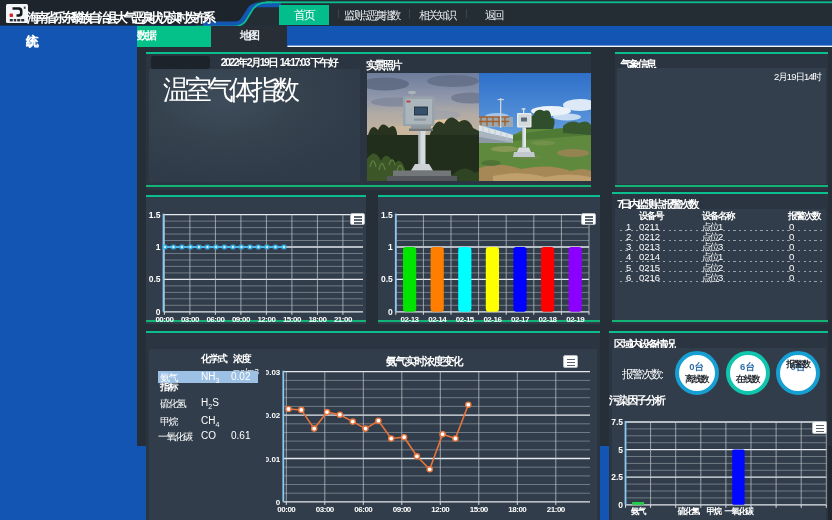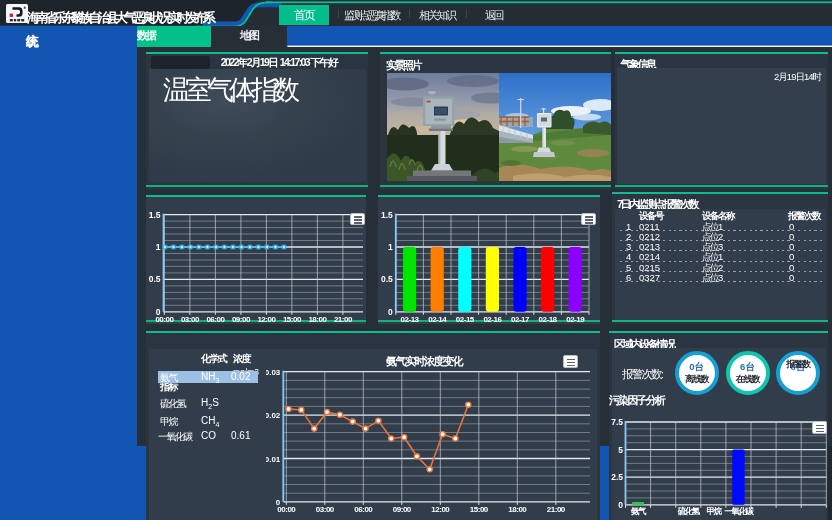--- a/index.html
+++ b/index.html
@@ -49,21 +49,21 @@
 <div class="abs" style="left:26px;top:33px;color:#fff;font-size:12px;font-weight:bold;">统</div>
 <div class="abs" style="left:137px;top:47.3px;width:695px;height:398.7px;background:#262e37;"></div>
 <div class="abs" style="left:828px;top:446px;width:4px;height:74px;background:#20272e;"></div>
 <div class="panel" style="left:146px;top:51.8px;width:222px;height:138.2px;">
 <div class="abs" style="left:5px;top:2.5px;width:59px;height:12.5px;background:#1c232b;border-radius:3px;"></div>
 <div class="abs" style="left:60px;top:2.5px;width:146px;color:#fff;font-size:10.5px;font-weight:bold;letter-spacing:-1.6px;text-align:center;white-space:nowrap;">2022年2月19日&nbsp; 14:17:03 下午好</div>
 <div class="abs" style="left:2.5px;top:15.5px;width:217px;height:113px;background:#2f3b48;background:radial-gradient(ellipse 150px 80px at 35% 28%,#3e4c5b 0%,#36434f 45%,#2f3b48 100%);"></div>
 <div class="abs" style="left:17px;top:18px;color:#fff;font-size:27px;letter-spacing:-5px;white-space:nowrap;">温室气体指数</div>
 <div class="gl" style="bottom:2.5px;"></div>
 </div>
-<div class="panel" style="left:380px;top:51.8px;width:231px;height:138.2px;font-family:Liberation Serif, serif;">
+<div class="panel" style="left:360px;top:51.8px;width:231px;height:138.2px;font-family:Liberation Serif, serif;">
 <div class="abs hdr" style="left:6px;top:4px;">实景照片</div>
 <div class="gl" style="bottom:2.5px;"></div>
 <svg class="abs" style="left:7px;top:19px" width="224" height="108" viewBox="0 0 224 108">
 <defs>
 <linearGradient id="sky1" x1="0" y1="0" x2="0" y2="1">
           <stop offset="0" stop-color="#6e7d9b"></stop>
           <stop offset="0.35" stop-color="#8f97ab"></stop>
           <stop offset="0.6" stop-color="#b3aca4"></stop>
           <stop offset="1" stop-color="#c7b69d"></stop>
         </linearGradient>
@@ -344,21 +344,21 @@
         <span style="position:absolute;left:169px;">0</span>
       </div>
 <div style="position:relative;height:10.3px;background:linear-gradient(transparent 9.5px, rgba(0,0,0,0) 9.5px), repeating-linear-gradient(90deg,#97a1ab 0 2.2px,transparent 2.2px 5.4px); background-size:100% 100%, 100% 1px; background-position:0 0, 0 100%; background-repeat:no-repeat;">
         <span style="position:absolute;left:6px;">5</span>
         <span style="position:absolute;left:19px;">0215</span>
         <span style="position:absolute;left:82px;letter-spacing:-1.5px;">点位2</span>
         <span style="position:absolute;left:169px;">0</span>
       </div>
 <div style="position:relative;height:10.3px;background:linear-gradient(transparent 9.5px, rgba(0,0,0,0) 9.5px), repeating-linear-gradient(90deg,#97a1ab 0 2.2px,transparent 2.2px 5.4px); background-size:100% 100%, 100% 1px; background-position:0 0, 0 100%; background-repeat:no-repeat;">
         <span style="position:absolute;left:6px;">6</span>
-        <span style="position:absolute;left:19px;">0327</span>
+        <span style="position:absolute;left:19px;">0216</span>
         <span style="position:absolute;left:82px;letter-spacing:-1.5px;">点位3</span>
         <span style="position:absolute;left:169px;">0</span>
       </div>
 </div>
 </div>
 <div class="panel" style="left:146px;top:331px;width:453.5px;height:189px;overflow:hidden;">
 <div class="abs" style="left:2.5px;top:16px;width:448.5px;height:173px;background:#313d4a;"></div>
 <div class="abs" style="left:12px;top:19px;width:112px;color:#fff;font-size:10px;">
 <div style="position:relative;height:17px;font-weight:bold;letter-spacing:-1.6px;">
         <span style="position:absolute;left:2px;margin-top:28px;">指标</span>

